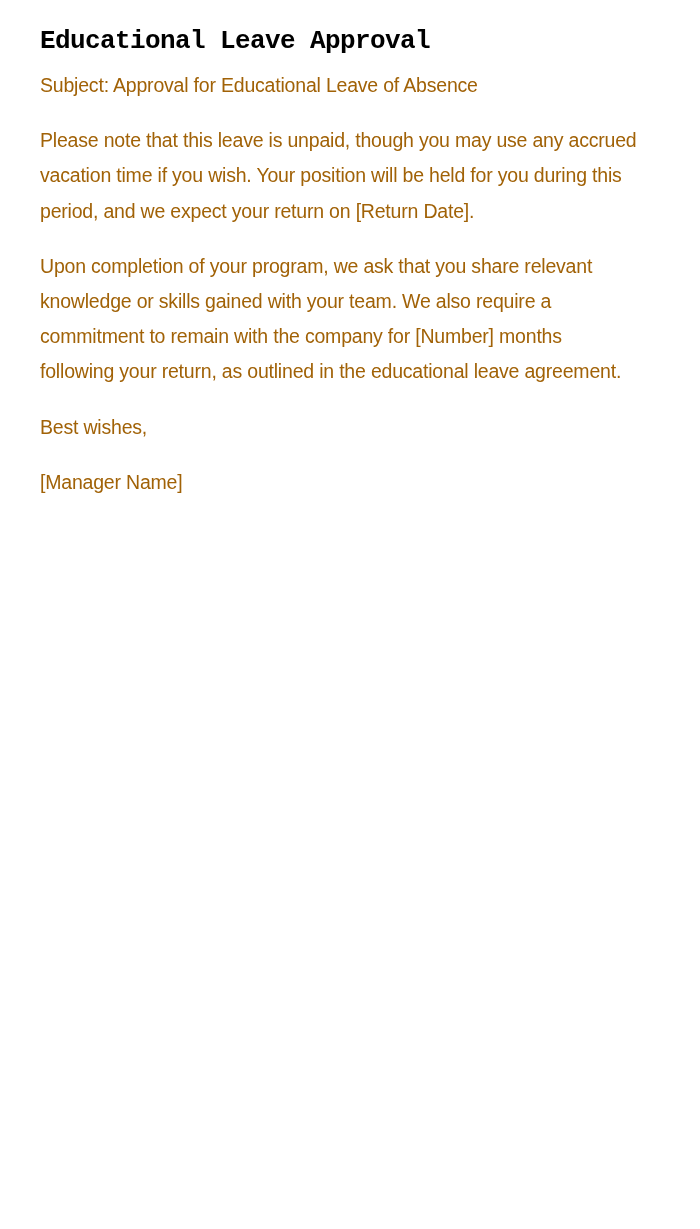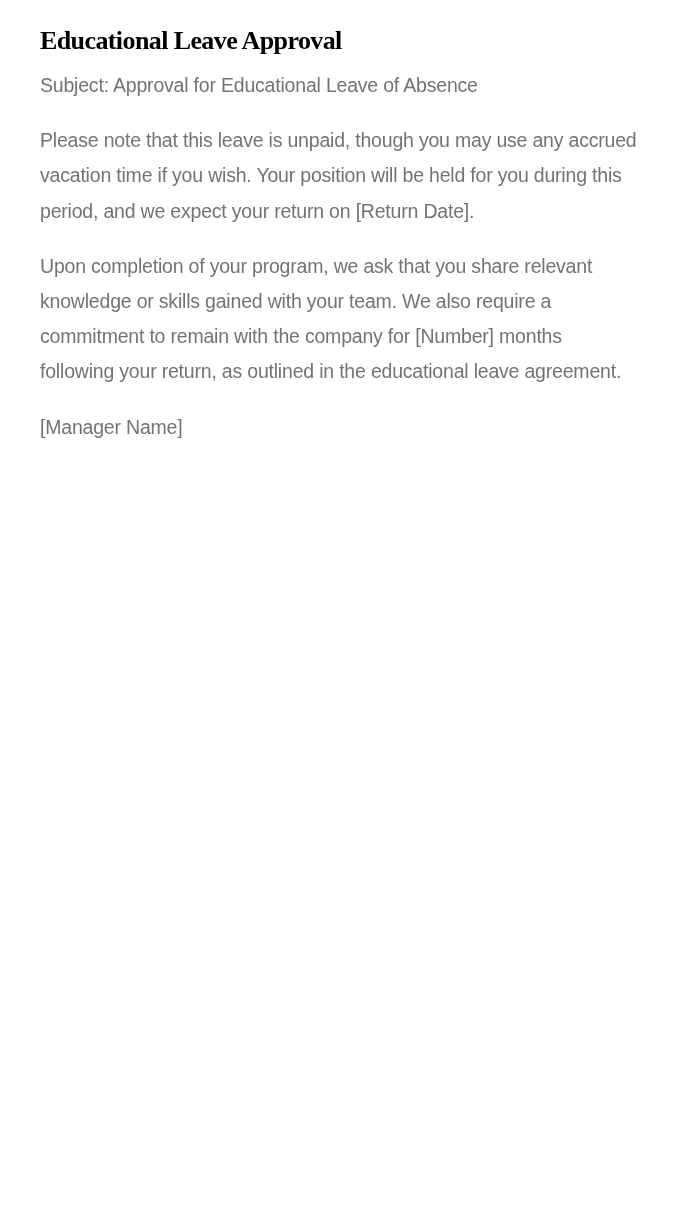--- a/index.html
+++ b/index.html
@@ -12,38 +12,39 @@
       height: 1229px;
       overflow: hidden;
       font-family: "Liberation Sans", sans-serif;
       color: #111111;
     }
     .doc {
       padding: 24px 40px 0 40px;
       width: 600px;
     }
     .title {
-      font-family: Liberation Serif, serif;
+      font-family: Liberation Mono, monospace;
       font-weight: bold;
       font-size: 26px;
       line-height: 34px;
       margin: 0 0 10px 0;
       letter-spacing: -0.6px;
       color: #000000;
     }
     .para {
       font-size: 19.5px;
       line-height: 35.2px;
       margin: 0 0 20px 0;
       letter-spacing: -0.2px;
-      color: #737373;
+      color: #a16207;
     }
   </style>
 </head>
 <body>
 
 <div class="doc">
   <h1 class="title">Educational Leave Approval</h1>
   <p class="para">Subject: Approval for Educational Leave of Absence</p>
   <p class="para">Please note that this leave is unpaid, though you may use any accrued vacation time if you wish. Your position will be held for you during this period, and we expect your return on [Return Date].</p>
   <p class="para">Upon completion of your program, we ask that you share relevant knowledge or skills gained with your team. We also require a commitment to remain with the company for [Number] months following your return, as outlined in the educational leave agreement.</p>
+  <p class="para">Best wishes,</p>
   <p class="para">[Manager Name]</p>
 </div>
 
 </body></html>

